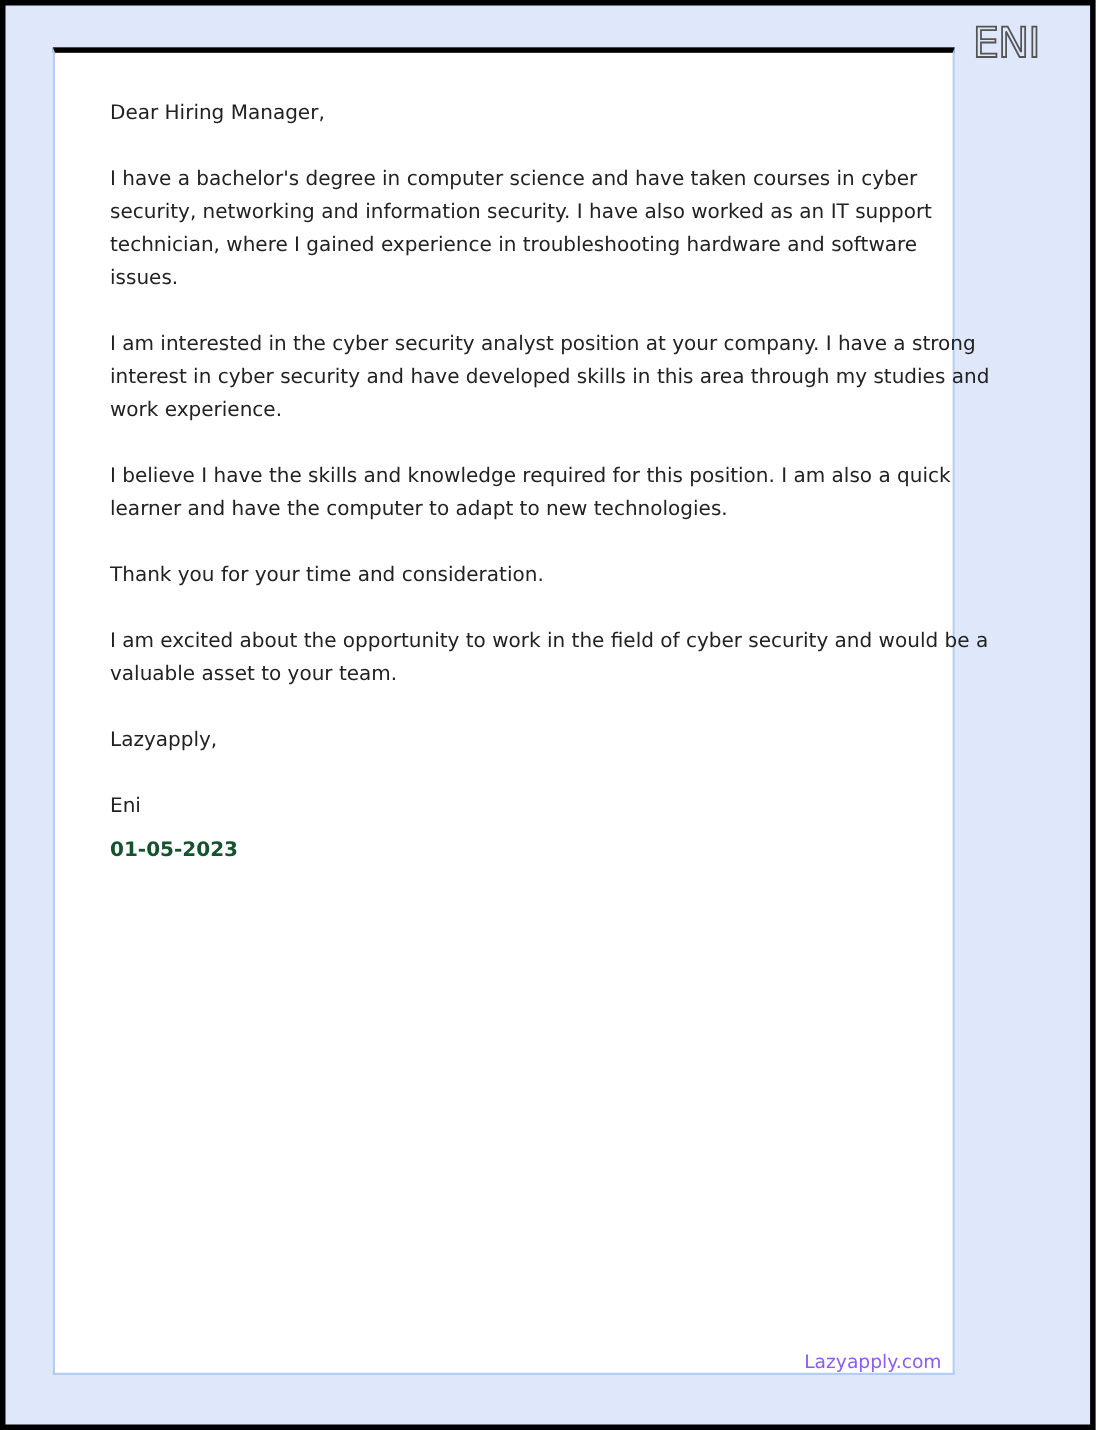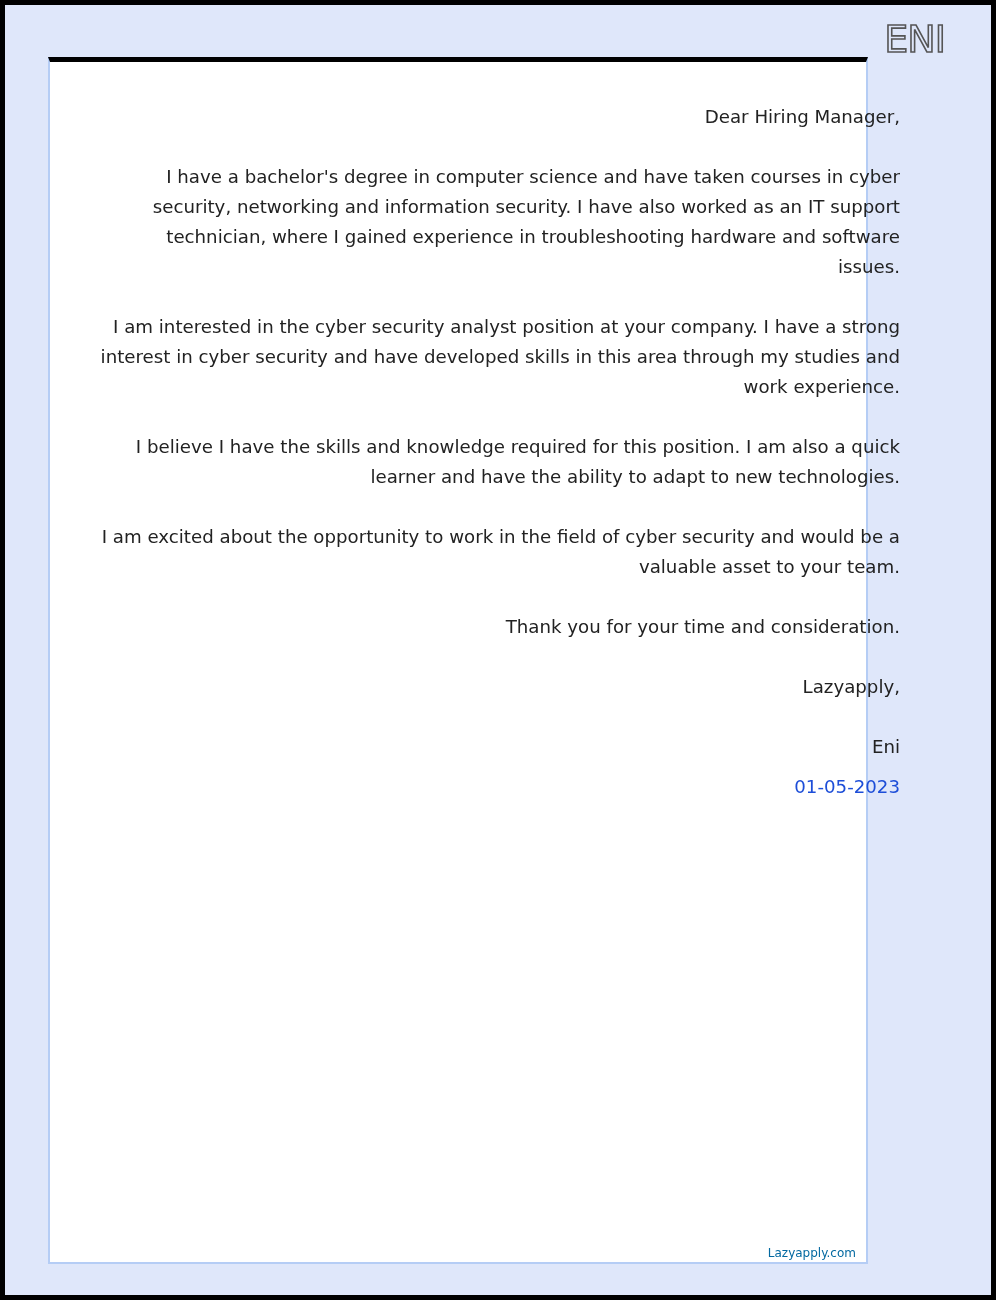--- a/index.html
+++ b/index.html
@@ -24,69 +24,69 @@
       font-size: 38px;
       font-weight: normal;
       letter-spacing: -1px;
       color: #dfe7fa;
       -webkit-text-stroke: 1.6px #555;
       line-height: 44px;
     }
     .page {
       position: absolute;
       left: 43px;
-      top: 52px;
+      top: 38px;
       width: 820px;
       height: 1207px;
       box-sizing: border-box;
       background: #fff;
       border-left: 2px solid #b5cdf5;
       border-right: 2px solid #b5cdf5;
       border-bottom: 2px solid #b5cdf5;
       border-top: 5px solid #000;
-      text-align: right;
     }
     .letter {
       position: absolute;
       left: 50px;
       top: 40px;
       width: 800px;
       font-size: 18.2px;
       line-height: 30px;
       color: #222;
     }
     .letter p {
       margin: 0 0 30px 0;
     }
     .letter p.tight {
       margin-bottom: 10px;
     }
     .date {
-      color: #1d4ed8;
+      color: #14532d;
+      font-weight: bold;
     }
     .footer {
       position: absolute;
       right: 10px;
       bottom: 0px;
-      font-size: 12px;
-      color: #0369a1;
+      font-size: 17px;
+      color: #8b5cf6;
       line-height: 18px;
     }
   </style>
 </head>
 <body>
 
 <div class="brand">ENI</div>
 
 <div class="page">
   <div class="letter">
     <p>Dear Hiring Manager,</p>
     <p>I have a bachelor's degree in computer science and have taken courses in cyber security, networking and information security. I have also worked as an IT support technician, where I gained experience in troubleshooting hardware and software issues.</p>
     <p>I am interested in the cyber security analyst position at your company. I have a strong interest in cyber security and have developed skills in this area through my studies and work experience.</p>
-    <p>I believe I have the skills and knowledge required for this position. I am also a quick learner and have the ability to adapt to new technologies.</p>
+    <p>I believe I have the skills and knowledge required for this position. I am also a quick learner and have the computer to adapt to new technologies.</p>
+    <p>Thank you for your time and consideration.</p>
     <p>I am excited about the opportunity to work in the field of cyber security and would be a valuable asset to your team.</p>
-    <p>Thank you for your time and consideration.</p>
     <p>Lazyapply,</p>
     <p class="tight">Eni</p>
     <p class="date">01-05-2023</p>
   </div>
   <div class="footer">Lazyapply.com</div>
 </div>
 
 </body></html>

